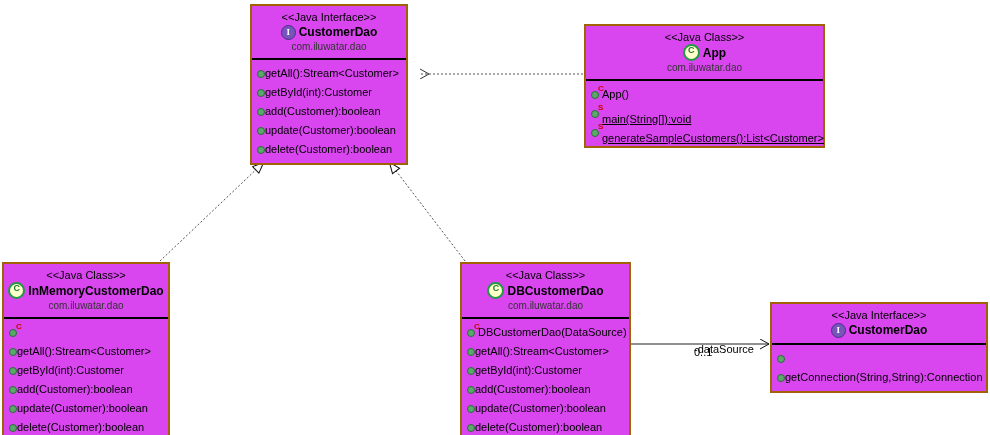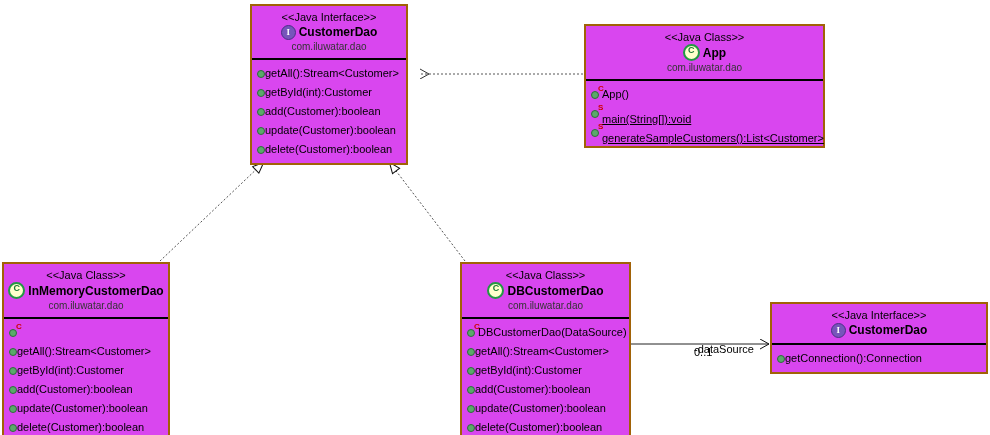--- a/index.html
+++ b/index.html
@@ -328,21 +328,24 @@
     <div class="uml-header">
       <div class="stereotype">&lt;&lt;Java Interface&gt;&gt;</div>
       <div class="type-name">
         <span class="icon-iface">I</span>
         <span>CustomerDao</span>
       </div>
     </div>
     <div class="uml-members">
       <div class="member">
         <span class="dot"></span>
-        <span class="member-text">getConnection():Connection</span>
+      </div>
+      <div class="member">
+        <span class="dot"></span>
+        <span class="member-text">getConnection(String,String):Connection</span>
       </div>
     </div>
   </div>
 
   <div class="edge-label" style="left:694px; top:343px;">-dataSource</div>
   <div class="edge-label" style="left:694px; top:346px;">0..1</div>
 
 </div>
 
 </body></html>

